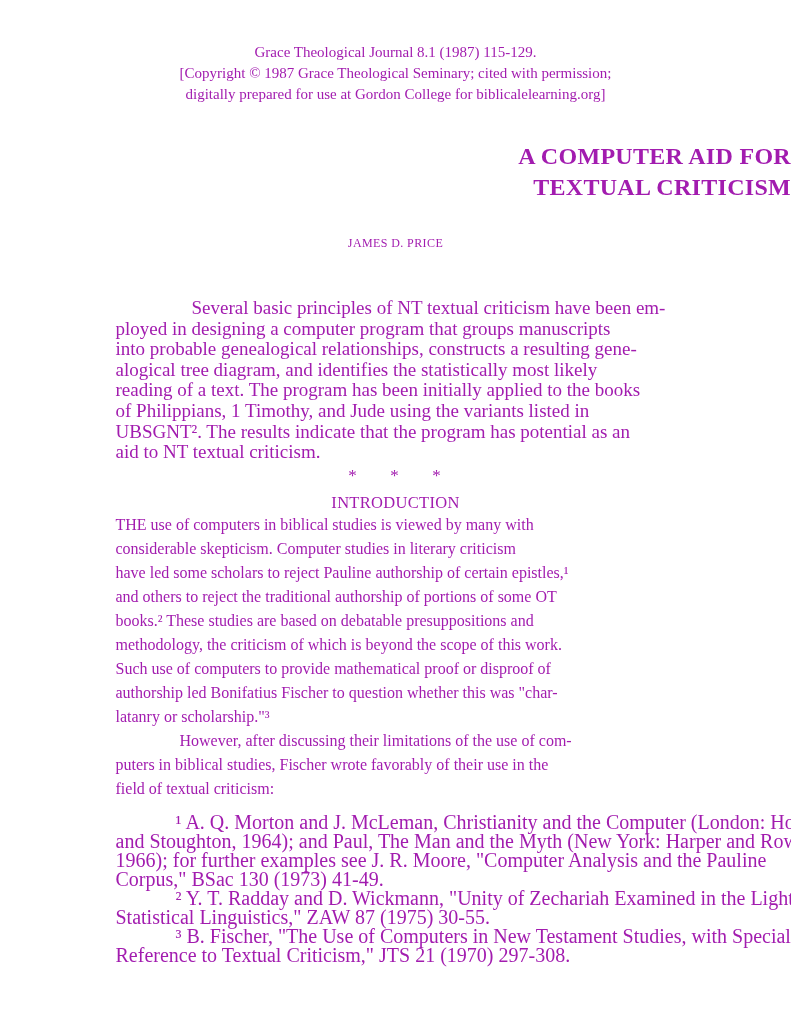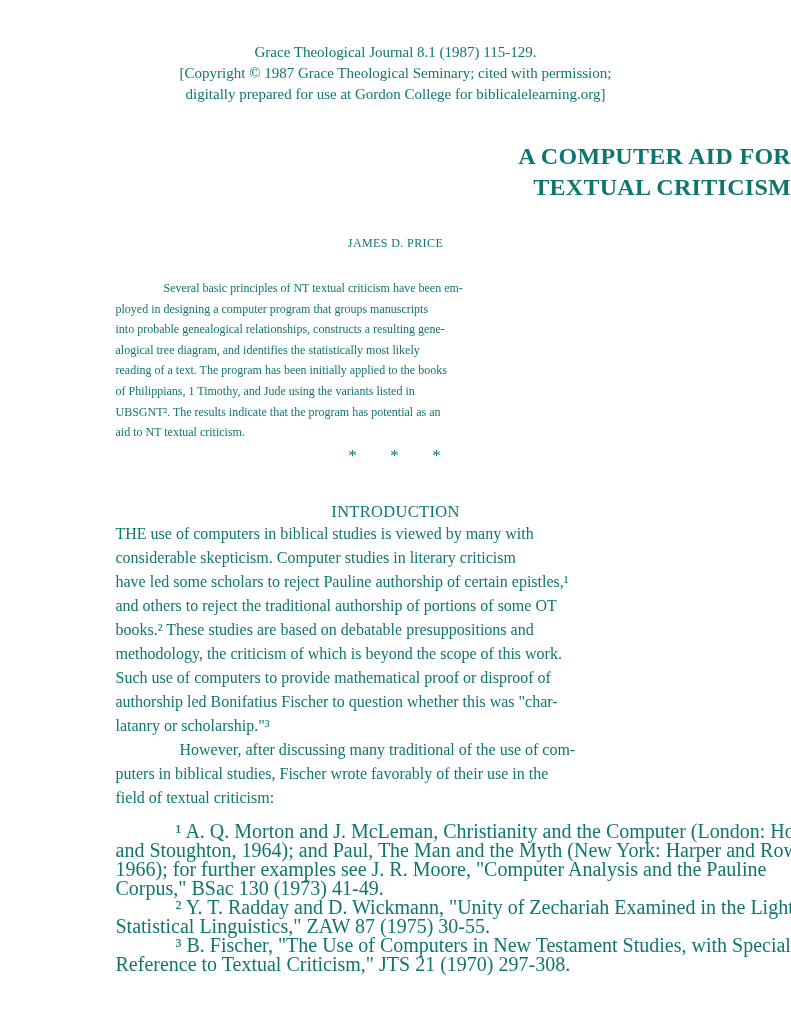--- a/index.html
+++ b/index.html
@@ -3,21 +3,21 @@
 <meta charset="utf-8">
 <style>
   * { margin: 0; padding: 0; box-sizing: border-box; }
   html, body { background: #e8e8e8; }
   .page {
     position: relative;
     width: 791px;
     height: 1024px;
     margin: 0 auto;
     background: #ffffff;
-    color: #0f766e;
+    color: #a21caf;
     font-family: "Liberation Serif", "DejaVu Serif", serif;
     overflow: hidden;
   }
   .column {
     width: 560px;
     margin: 0 auto;
   }
   .journal-header {
     padding-top: 42px;
     text-align: center;
@@ -35,34 +35,34 @@
     white-space: pre;
   }
   .author-name {
     margin-top: 30px;
     text-align: center;
     font-size: 12px;
     letter-spacing: 0.4px;
     line-height: 20px;
   }
   .abstract {
-    margin-top: 25px;
-    font-size: 12px;
+    margin-top: 45px;
+    font-size: 19px;
     line-height: 20.6px;
     white-space: pre;
   }
   .section-separator {
     text-align: center;
     font-size: 17px;
     line-height: 21px;
     letter-spacing: 2px;
     padding-top: 2px;
   }
   .section-heading {
-    margin-top: 35px;
+    margin-top: 6px;
     text-align: center;
     font-size: 16.5px;
     line-height: 21px;
     letter-spacing: 0.3px;
   }
   .body-paragraph {
     font-size: 16px;
     line-height: 24px;
     white-space: pre;
   }
@@ -105,21 +105,21 @@
     <div class="body-paragraph">THE use of computers in biblical studies is viewed by many with
 considerable skepticism. Computer studies in literary criticism
 have led some scholars to reject Pauline authorship of certain epistles,¹
 and others to reject the traditional authorship of portions of some OT
 books.² These studies are based on debatable presuppositions and
 methodology, the criticism of which is beyond the scope of this work.
 Such use of computers to provide mathematical proof or disproof of
 authorship led Bonifatius Fischer to question whether this was "char-
 latanry or scholarship."³</div>
 
-    <div class="body-paragraph">    However, after discussing many traditional of the use of com-
+    <div class="body-paragraph">    However, after discussing their limitations of the use of com-
 puters in biblical studies, Fischer wrote favorably of their use in the
 field of textual criticism:</div>
 
     <div class="footnotes">   ¹ A. Q. Morton and J. McLeman, Christianity and the Computer (London: Hodder
 and Stoughton, 1964); and Paul, The Man and the Myth (New York: Harper and Row,
 1966); for further examples see J. R. Moore, "Computer Analysis and the Pauline
 Corpus," BSac 130 (1973) 41-49.
    ² Y. T. Radday and D. Wickmann, "Unity of Zechariah Examined in the Light of
 Statistical Linguistics," ZAW 87 (1975) 30-55.
    ³ B. Fischer, "The Use of Computers in New Testament Studies, with Special

